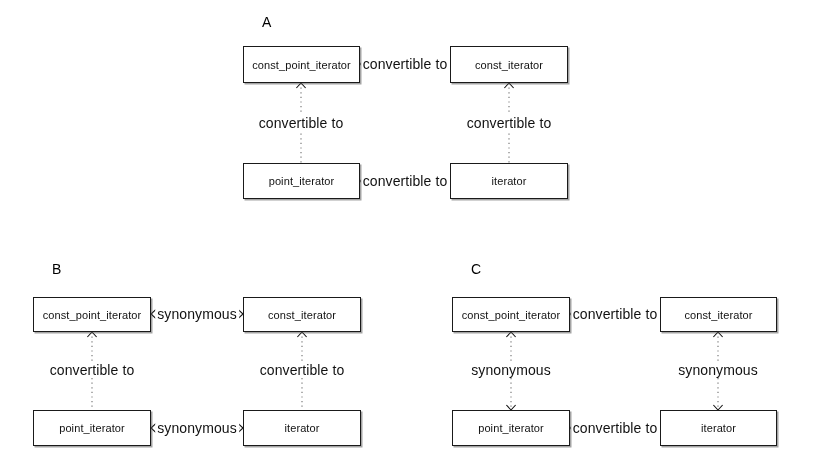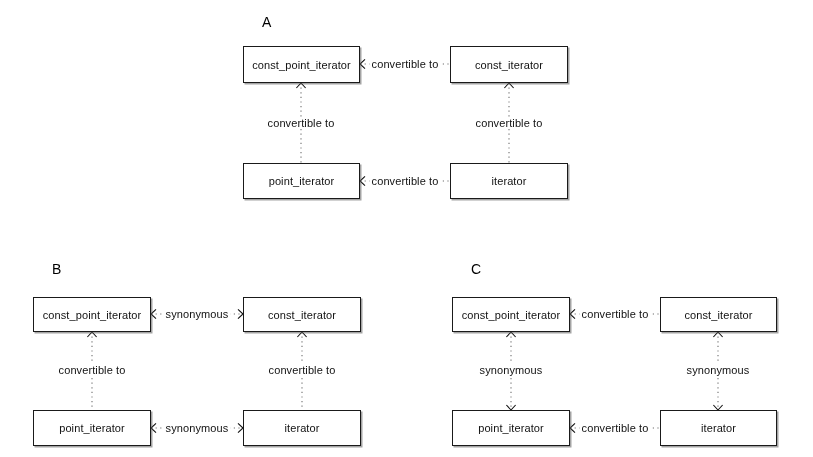--- a/index.html
+++ b/index.html
@@ -40,21 +40,21 @@
     justify-content: center;
   }
   .node-label {
     font-size: 11px;
     color: #111;
     white-space: nowrap;
     letter-spacing: 0.1px;
   }
   .edge-label {
     position: absolute;
-    font-size: 11px;
+    font-size: 14px;
     color: #111;
     background: #ffffff;
     padding: 0 2px;
     white-space: nowrap;
     transform: translate(-50%, -50%);
     letter-spacing: 0.1px;
   }
   svg .dotted {
     stroke: #6e6e6e;
     stroke-width: 1.1;

